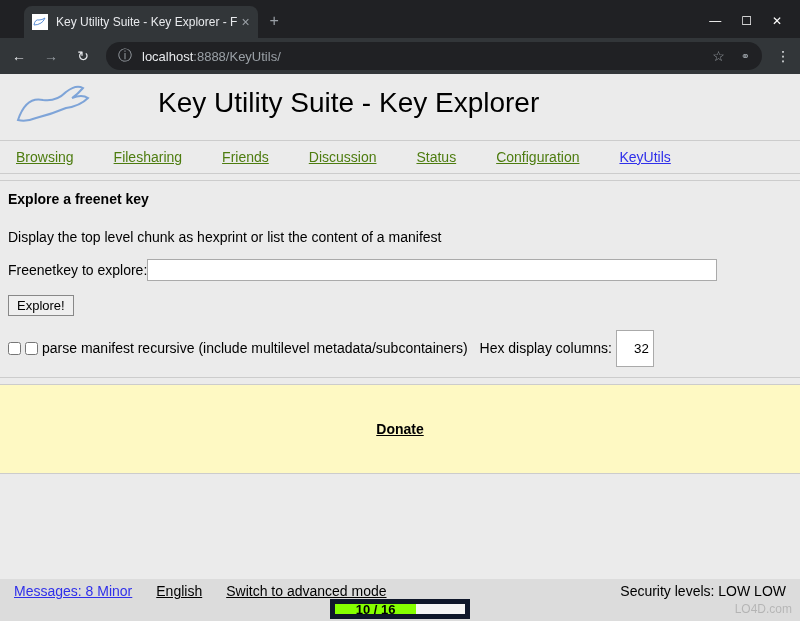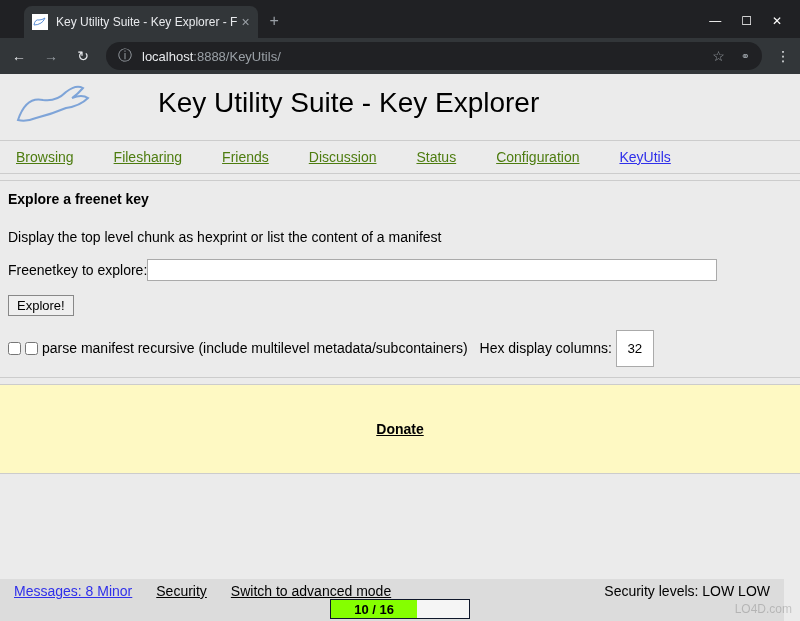--- a/index.html
+++ b/index.html
@@ -37,31 +37,31 @@
     .nav-item.active { color: #2f2fea; }
     
     .panel { background: #ebebeb; border: 1px solid #ccc; border-left: none; border-right: none; padding: 10px 8px; margin-bottom: 6px; }
     .panel-title { font-weight: bold; margin-bottom: 12px; }
     .panel-desc { margin-bottom: 0; }
     .form-row { display: flex; align-items: center; margin: 14px 0; }
     .key-input { flex: 1; max-width: 570px; border: 1px solid #aaa; background: #fff; height: 22px; padding: 0 4px; }
     .btn { background: #efefef; border: 1px solid #888; padding: 2px 8px; cursor: pointer; font-size: 13px; }
     .chk-row { display: flex; align-items: center; flex-wrap: wrap; gap: 4px; line-height: 1.5; }
     .chk { width: 13px; height: 13px; }
-    .num-input { width: 38px; border: 1px solid #aaa; background: #fff; height: 37px; padding: 0 4px; text-align: center; }
+    .num-input { width: 38px; border: 1px solid #aaa; background: #fff; height: 37px; padding: 0 4px; text-align: right; }
     
     .donate-panel { background: #fef9c3; border: 1px solid #ccc; border-left: none; border-right: none; padding: 36px 8px; text-align: center; font-weight: bold; }
     .donate-link { text-decoration: underline; cursor: pointer; }
     
-    .status-bar { position: absolute; bottom: 0; left: 0; right: 16px; background: #dcdcdc; height: 42px; display: flex; align-items: flex-start; padding: 4px 14px; gap: 24px; font-size: 14px; }
+    .status-bar { position: absolute; bottom: 0; left: 0; right: 0; background: #dcdcdc; height: 42px; display: flex; align-items: flex-start; padding: 4px 14px; gap: 24px; font-size: 14px; }
     .status-item { text-decoration: underline; cursor: pointer; }
     .status-item.blue { color: #2f2fea; }
     .sec-label { text-decoration: none; cursor: default; margin-left: auto; }
     
-    .progress-wrap { position: absolute; bottom: 2px; left: 50%; transform: translateX(-50%); width: 140px; height: 20px; border: 1px solid #0f172a; background: #f5f5f5; display: flex; align-items: center; }
+    .progress-wrap { position: absolute; bottom: 2px; left: 50%; transform: translateX(-50%); width: 140px; height: 20px; border: 5px solid #0f172a; background: #f5f5f5; display: flex; align-items: center; }
     .progress-fill { background: #85ff00; height: 100%; width: 62.5%; display: flex; align-items: center; justify-content: center; font-weight: bold; font-size: 13px; }
     
     .watermark { position: absolute; right: 8px; bottom: 5px; color: rgba(0,0,0,0.18); font-size: 12px; z-index: 100; }
   </style>
 </head>
 <body>
 
 <div class="chrome-titlebar">
   <div class="tab">
     <div class="tab-favicon">
@@ -135,21 +135,21 @@
     </div>
   </div>
 
   <div class="donate-panel">
     <a class="donate-link">Donate</a>
   </div>
 </div>
 
 <div class="status-bar">
   <a class="status-item blue">Messages: 8 Minor</a>
-  <a class="status-item">Security</a>
+  <a class="status-item">English</a>
   <a class="status-item">Switch to advanced mode</a>
   <span class="sec-label">Security levels: LOW  LOW</span>
 </div>
 
 <div class="progress-wrap">
   <div class="progress-fill">
     <span>10 / 16</span>
   </div>
 </div>
 

